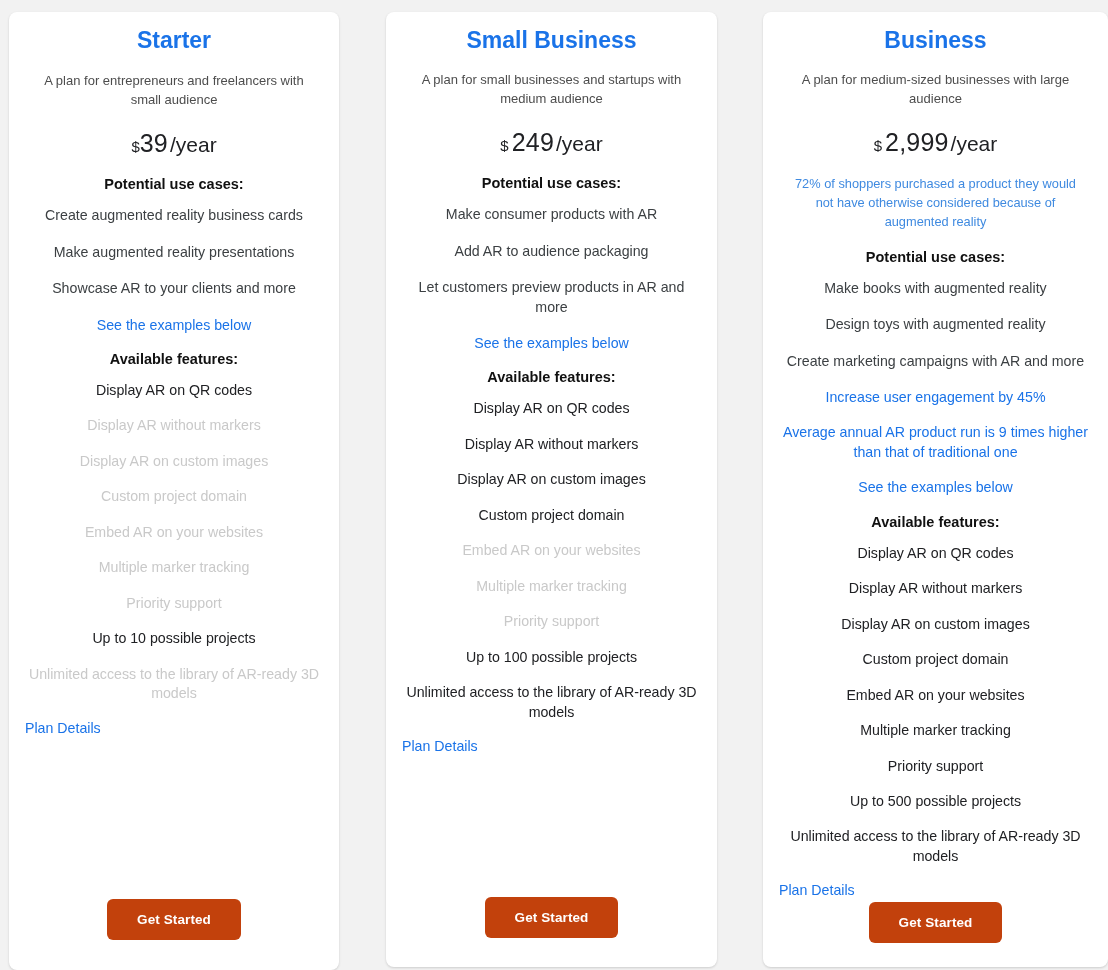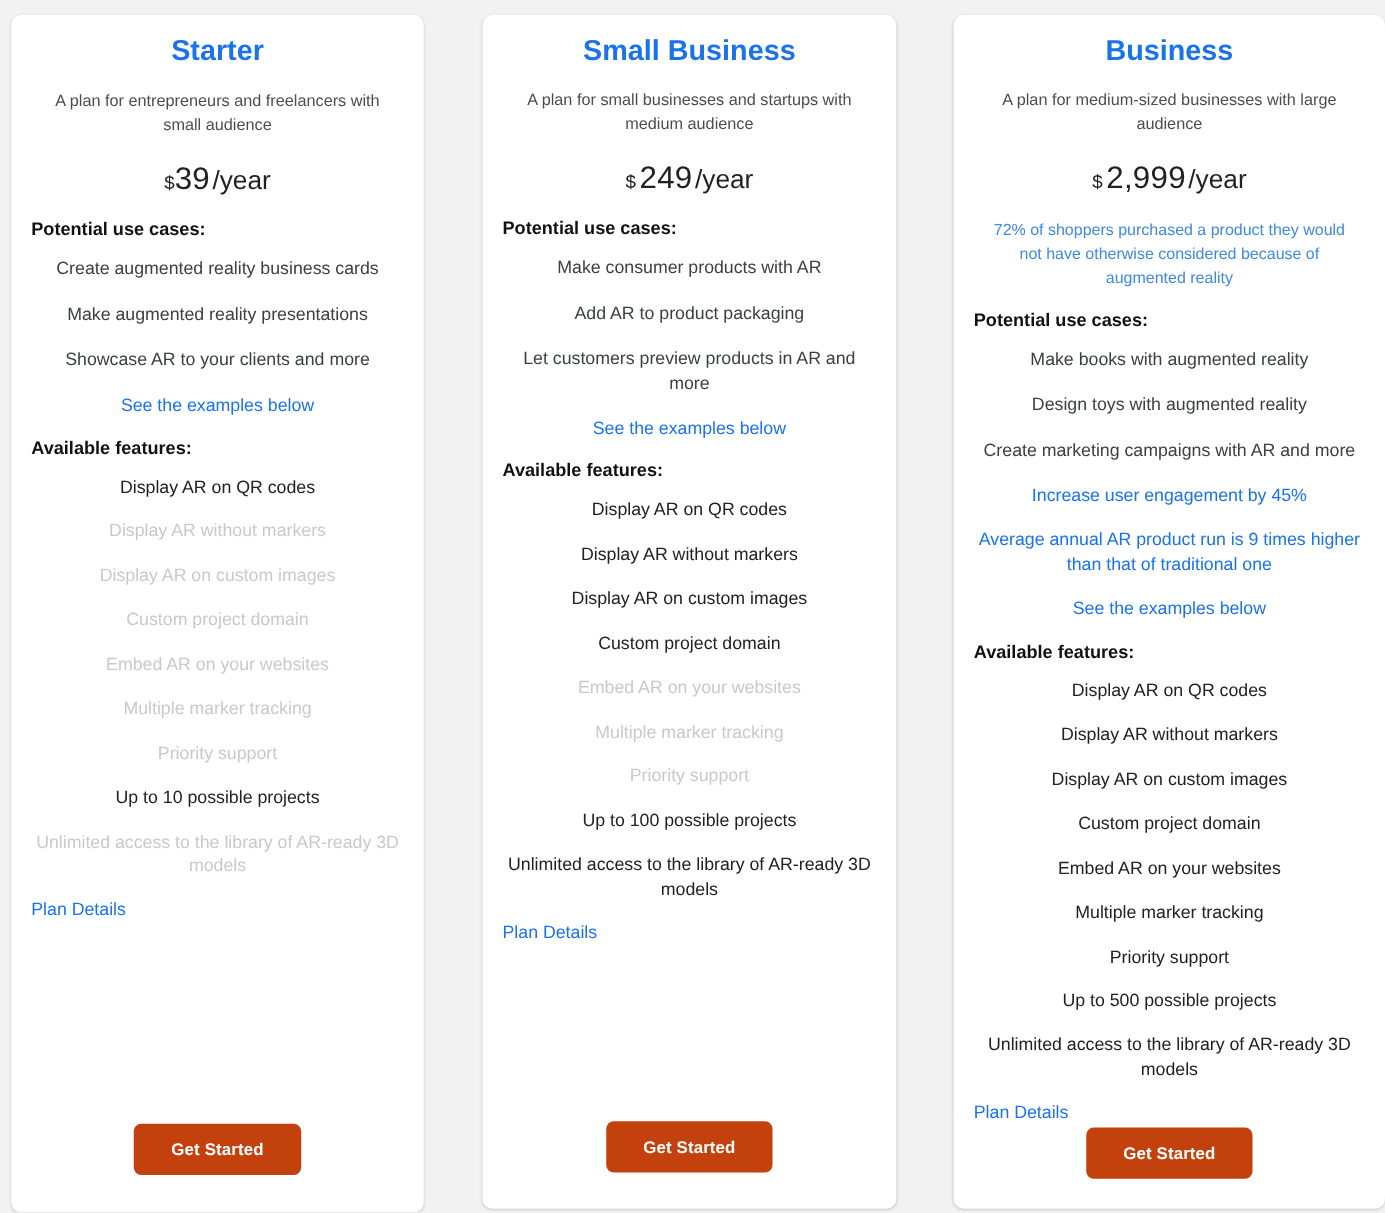--- a/index.html
+++ b/index.html
@@ -96,20 +96,21 @@
     text-align: center;
     line-height: 1.47;
     margin-bottom: 17px;
     padding: 0 6px;
   }
 
   .section-heading {
     font-size: 14.5px;
     font-weight: bold;
     color: #111111;
+    text-align: center;
     margin-bottom: 14px;
   }
 
   .feature-list { list-style: none; }
 
   .feature-item {
     font-size: 14.2px;
     color: #3c4043;
     text-align: center;
     line-height: 1.37;
@@ -194,21 +195,21 @@
       </div>
     </div>
     <div class="plan-card card-1">
       <div class="card-body">
         <div class="plan-title">Small Business</div>
         <div class="plan-desc">A plan for small businesses and startups with medium audience</div>
         <div class="price-row"><span class="price-currency">$</span><span class="price-amount">249</span><span class="price-period">/year</span></div>
         <div class="section-heading">Potential use cases:</div>
         <ul class="feature-list use-cases-list">
           <li class="feature-item">Make consumer products with AR</li>
-          <li class="feature-item">Add AR to product packaging</li>
+          <li class="feature-item">Add AR to audience packaging</li>
           <li class="feature-item">Let customers preview products in AR and more</li>
         </ul>
         <div class="feature-item linkish">See the examples below</div>
         <div class="section-heading">Available features:</div>
         <ul class="feature-list">
           <li class="feature-item strongish">Display AR on QR codes</li>
           <li class="feature-item strongish">Display AR without markers</li>
           <li class="feature-item strongish">Display AR on custom images</li>
           <li class="feature-item strongish">Custom project domain</li>
           <li class="feature-item disabled">Embed AR on your websites</li>

